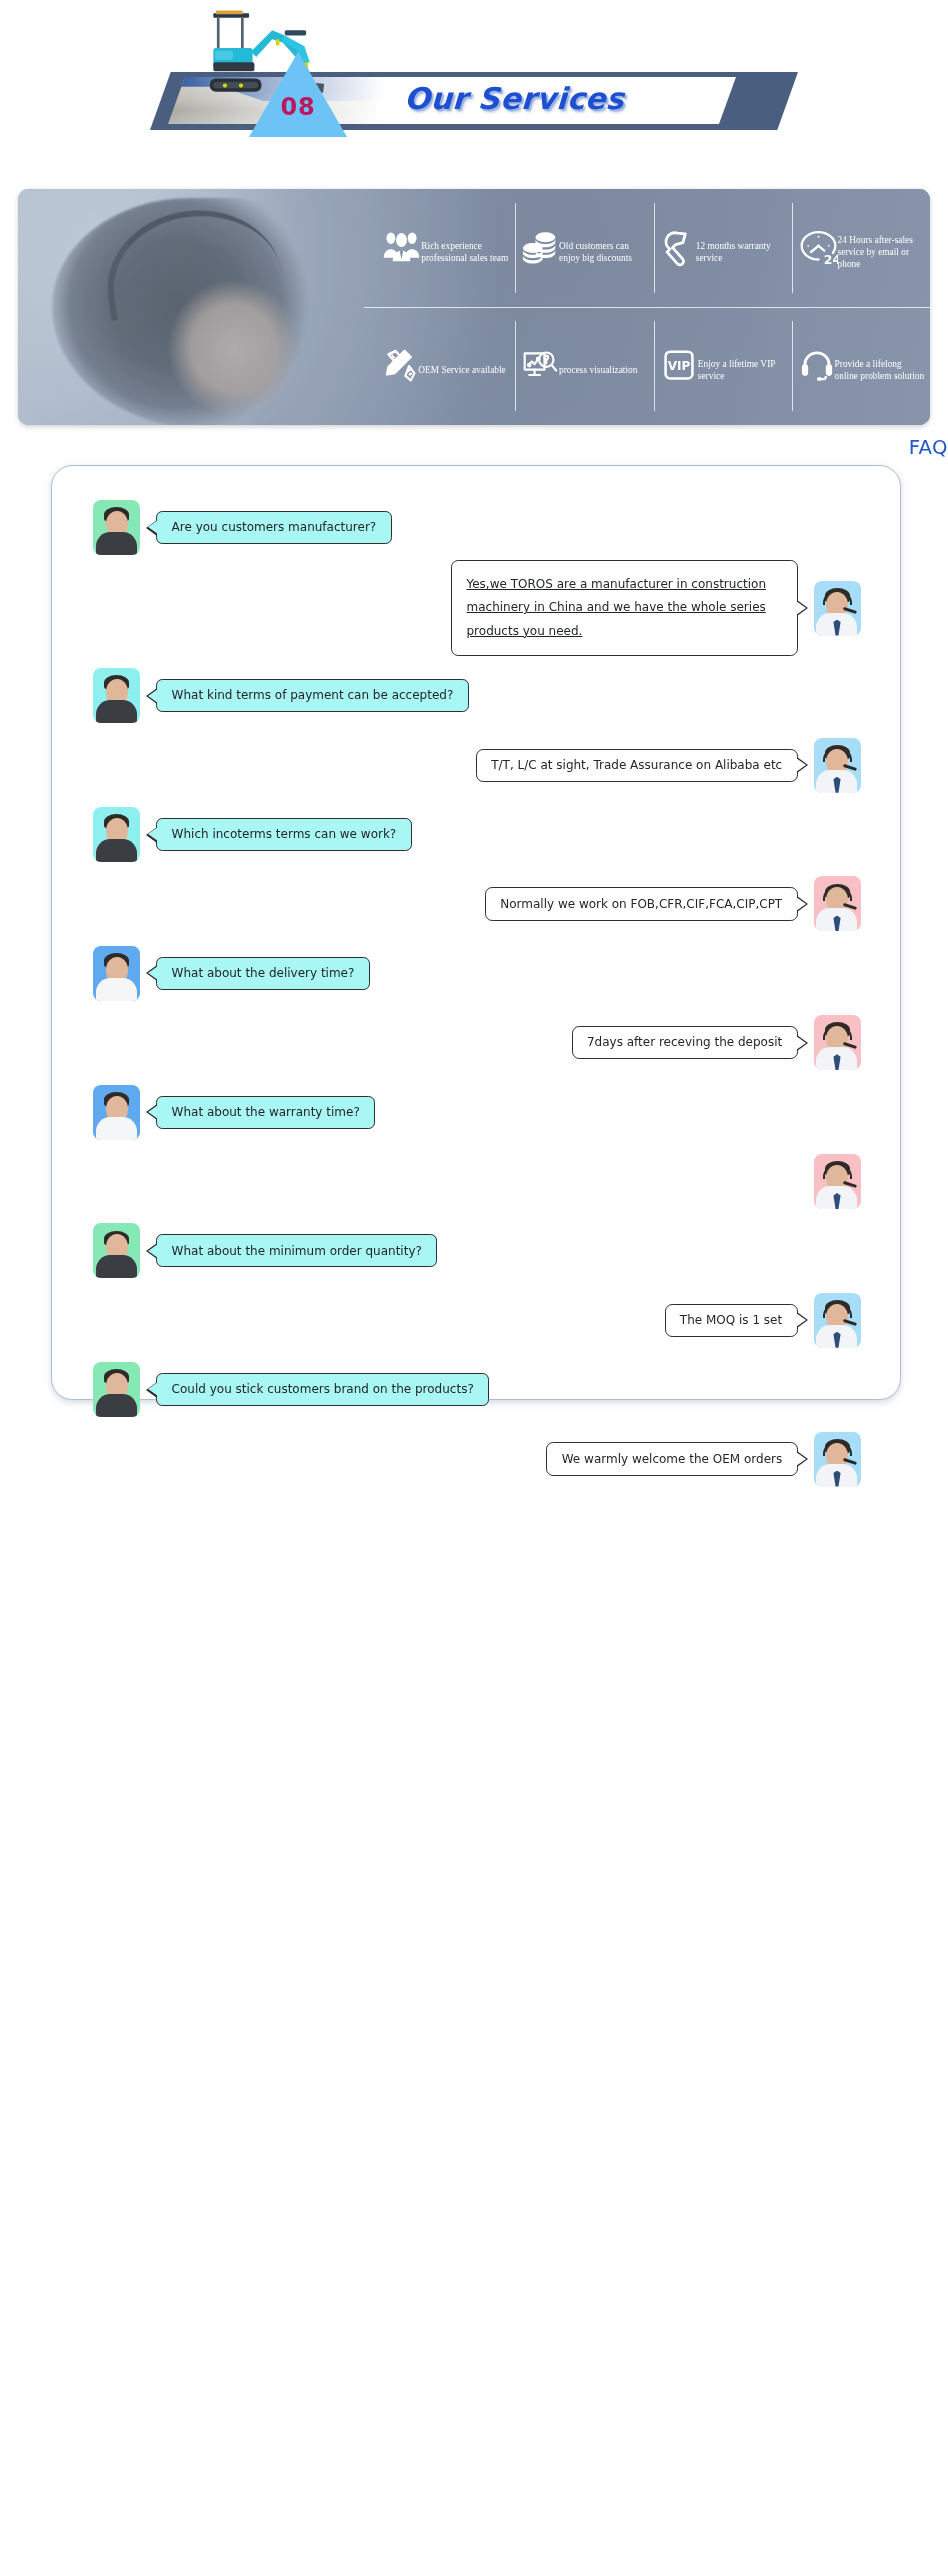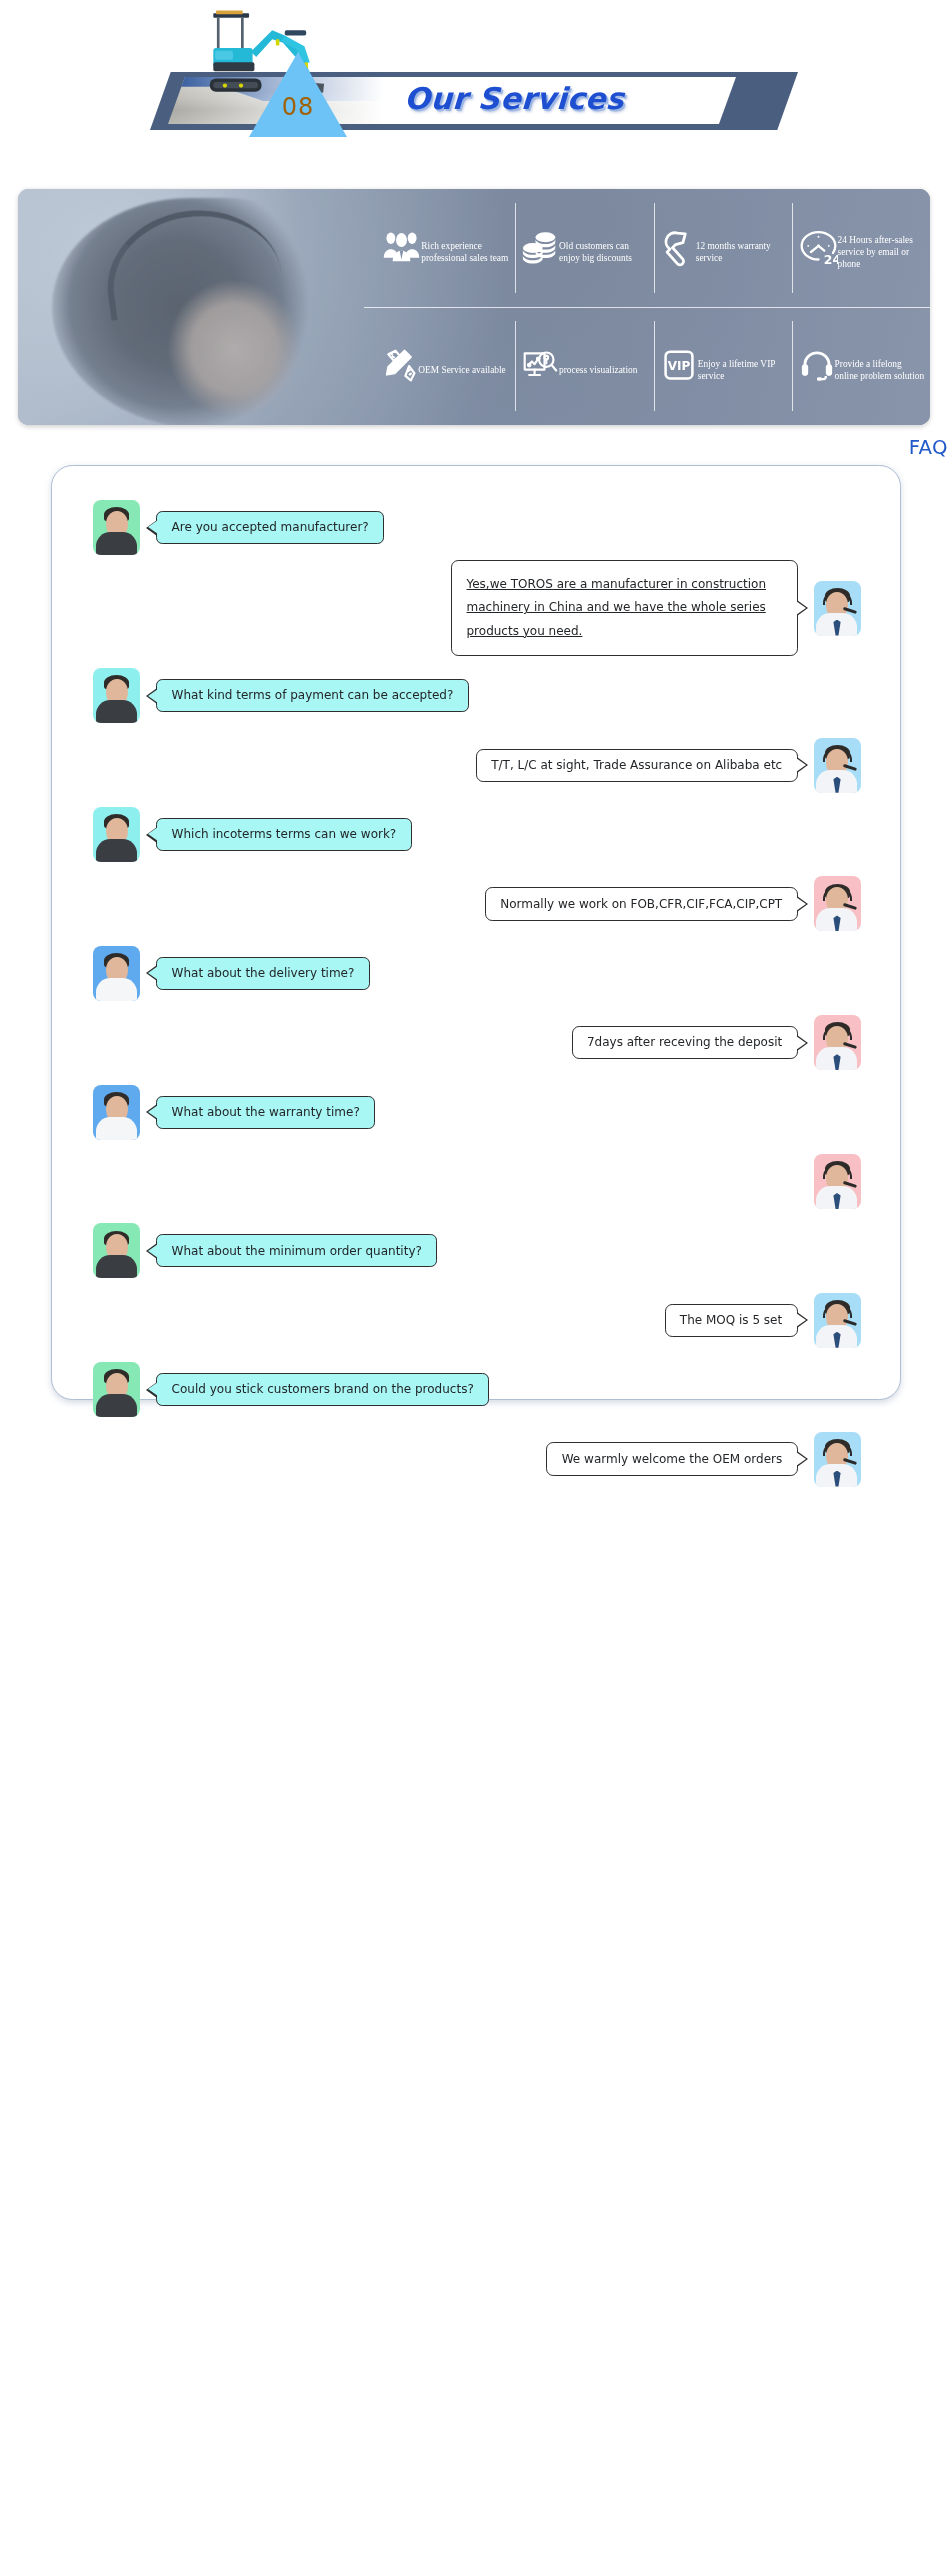--- a/index.html
+++ b/index.html
@@ -63,23 +63,23 @@
     border-left: 49px solid transparent;
     border-right: 49px solid transparent;
     border-bottom: 85px solid #6dc3f5;
   }
   .hb-num {
     position: absolute;
     left: 249px; top: 93px;
     width: 98px;
     text-align: center;
     font-family: "DejaVu Sans", sans-serif;
-    font-weight: 400;
+    font-weight: 700;
     font-size: 24px;
-    color: #a16207;
+    color: #be185d;
     letter-spacing: 0.9px;
   }
   .hb-title {
     position: absolute;
     left: 407px; top: 81px;
     font-family: "DejaVu Sans", sans-serif;
     font-style: italic;
     font-weight: 700;
     font-size: 30px;
     color: #1f4fd1;
@@ -462,21 +462,21 @@
 
 <div class="faq-card">
   <div class="faq-rows">
 
     <div class="row q">
       <div class="avatar green">
         <div class="hair"></div>
           <div class="head"></div>
           <div class="body"></div>
       </div>
-      <div class="bubble q">Are you accepted manufacturer?</div>
+      <div class="bubble q">Are you customers manufacturer?</div>
     </div>
 
     <div class="row a" style="margin-bottom:12.5px;">
       <div class="bubble a multiline" style="max-width:347px;">Yes,we TOROS are a manufacturer in construction machinery in China and we have the whole series products you need.</div>
       <div class="avatar staff lblue">
         <div class="phones"></div>
           <div class="hair"></div>
           <div class="head"></div>
         <div class="mic"></div>
           <div class="body"></div>
@@ -579,21 +579,21 @@
       <div class="avatar green">
         <div class="hair"></div>
           <div class="head"></div>
           <div class="body"></div>
       </div>
       <div class="bubble q">What about the minimum order quantity?</div>
     </div>
     <div class="spacer-sm"></div>
 
     <div class="row a">
-      <div class="bubble a">The MOQ is 5 set</div>
+      <div class="bubble a">The MOQ is 1 set</div>
       <div class="avatar staff lblue">
         <div class="phones"></div>
           <div class="hair"></div>
           <div class="head"></div>
         <div class="mic"></div>
           <div class="body"></div>
           <div class="collar"></div>
       </div>
     </div>
     <div class="spacer-sm"></div>

